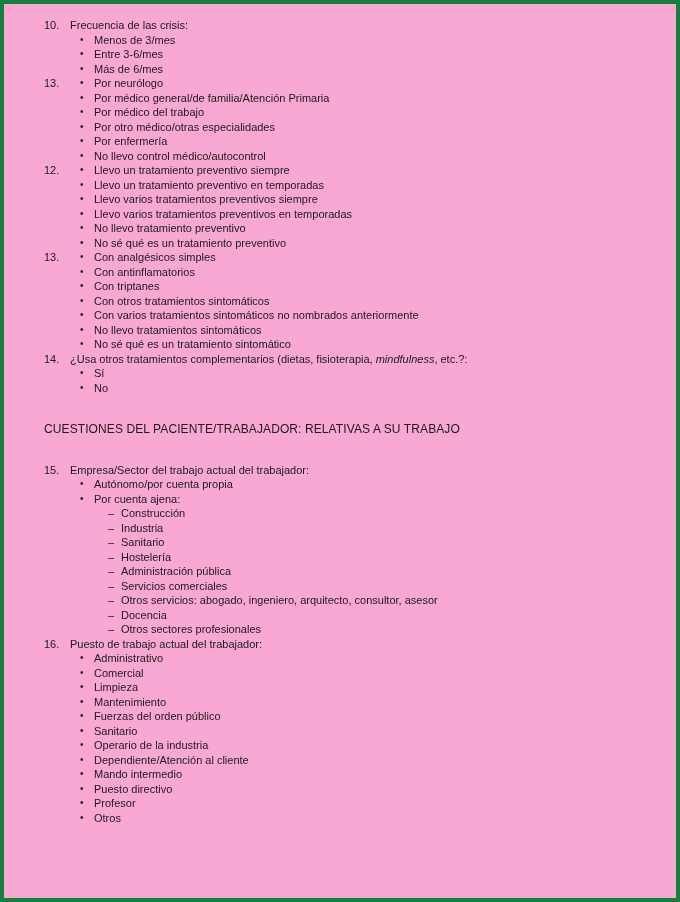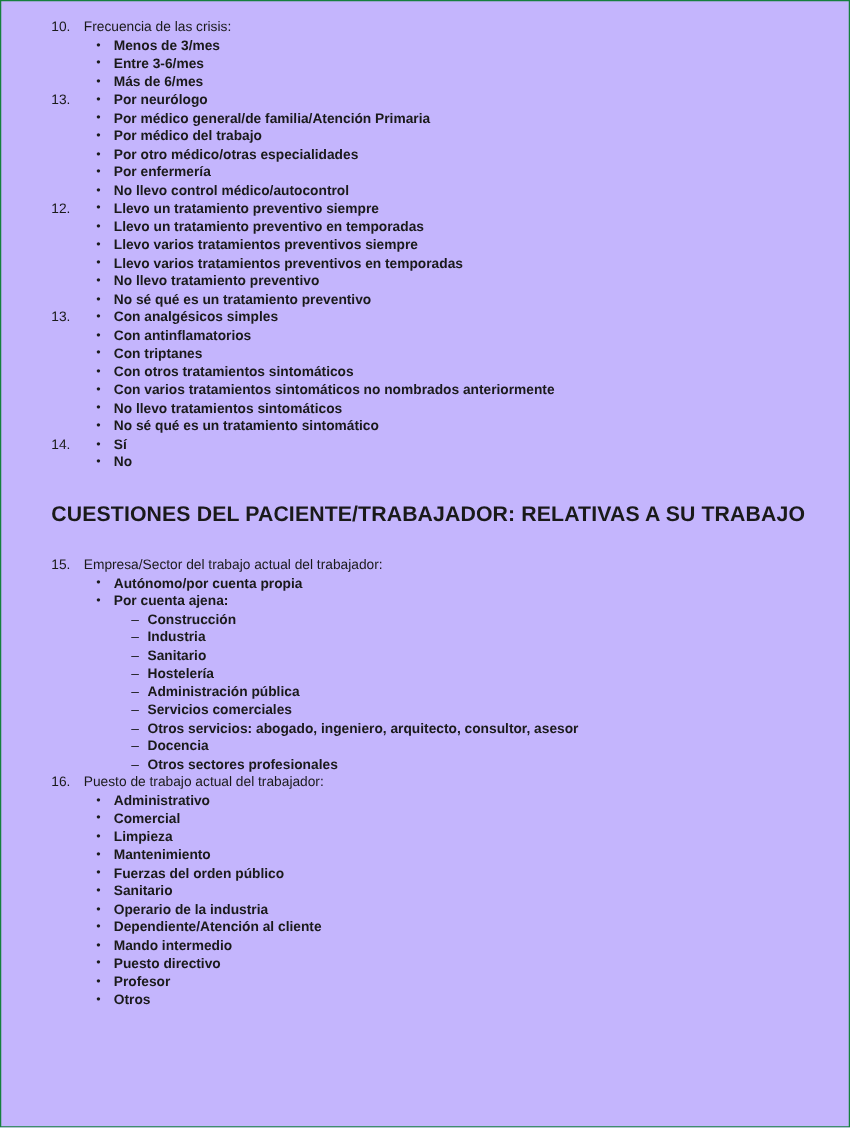--- a/index.html
+++ b/index.html
@@ -5,23 +5,23 @@
   * { box-sizing: border-box; }
   html, body {
     margin: 0;
     padding: 0;
     background: #ffffff;
     font-family: "Liberation Sans", sans-serif;
   }
   .page {
     width: 680px;
     height: 902px;
-    border: 1px solid #15803d;
-    background: #c4b5fd;
-    padding: 14px 26px 0 40px;
+    border: 4px solid #15803d;
+    background: #f9a8d4;
+    padding: 14px 40px 0 40px;
     overflow: hidden;
     color: #1a1a1a;
     font-size: 11px;
     line-height: 14.5px;
   }
   .question {
     display: flex;
     align-items: flex-start;
   }
   .qnum {
@@ -48,25 +48,24 @@
     display: flex;
     margin-left: 38px;
   }
   .sub-option .dash {
     flex: none;
     width: 13px;
   }
   .olabel, .sublabel {
     flex: 1;
     min-width: 0;
-    font-weight: bold;
   }
   .section-heading {
-    font-size: 17px;
-    font-weight: bold;
+    font-size: 12px;
+    font-weight: normal;
     margin: 27px 0 26px 0;
     letter-spacing: 0.1px;
   }
 </style>
 </head>
 <body>
 
 <div class="page">
   <div id="questions-top">
       <div class="question">
@@ -182,20 +181,21 @@
             <div class="option">
               <span class="bullet">•</span>
               <span class="olabel">No sé qué es un tratamiento sintomático</span>
             </div>
           </div>
         </div>
       </div>
       <div class="question">
         <span class="qnum">14.</span>
         <div class="qbody">
+          <div class="qtext"><span>¿Usa otros tratamientos complementarios (dietas, fisioterapia, </span><span class="italic">mindfulness</span><span>, etc.?:</span></div>
           <div class="options">
             <div class="option">
               <span class="bullet">•</span>
               <span class="olabel">Sí</span>
             </div>
             <div class="option">
               <span class="bullet">•</span>
               <span class="olabel">No</span>
             </div>
           </div>

